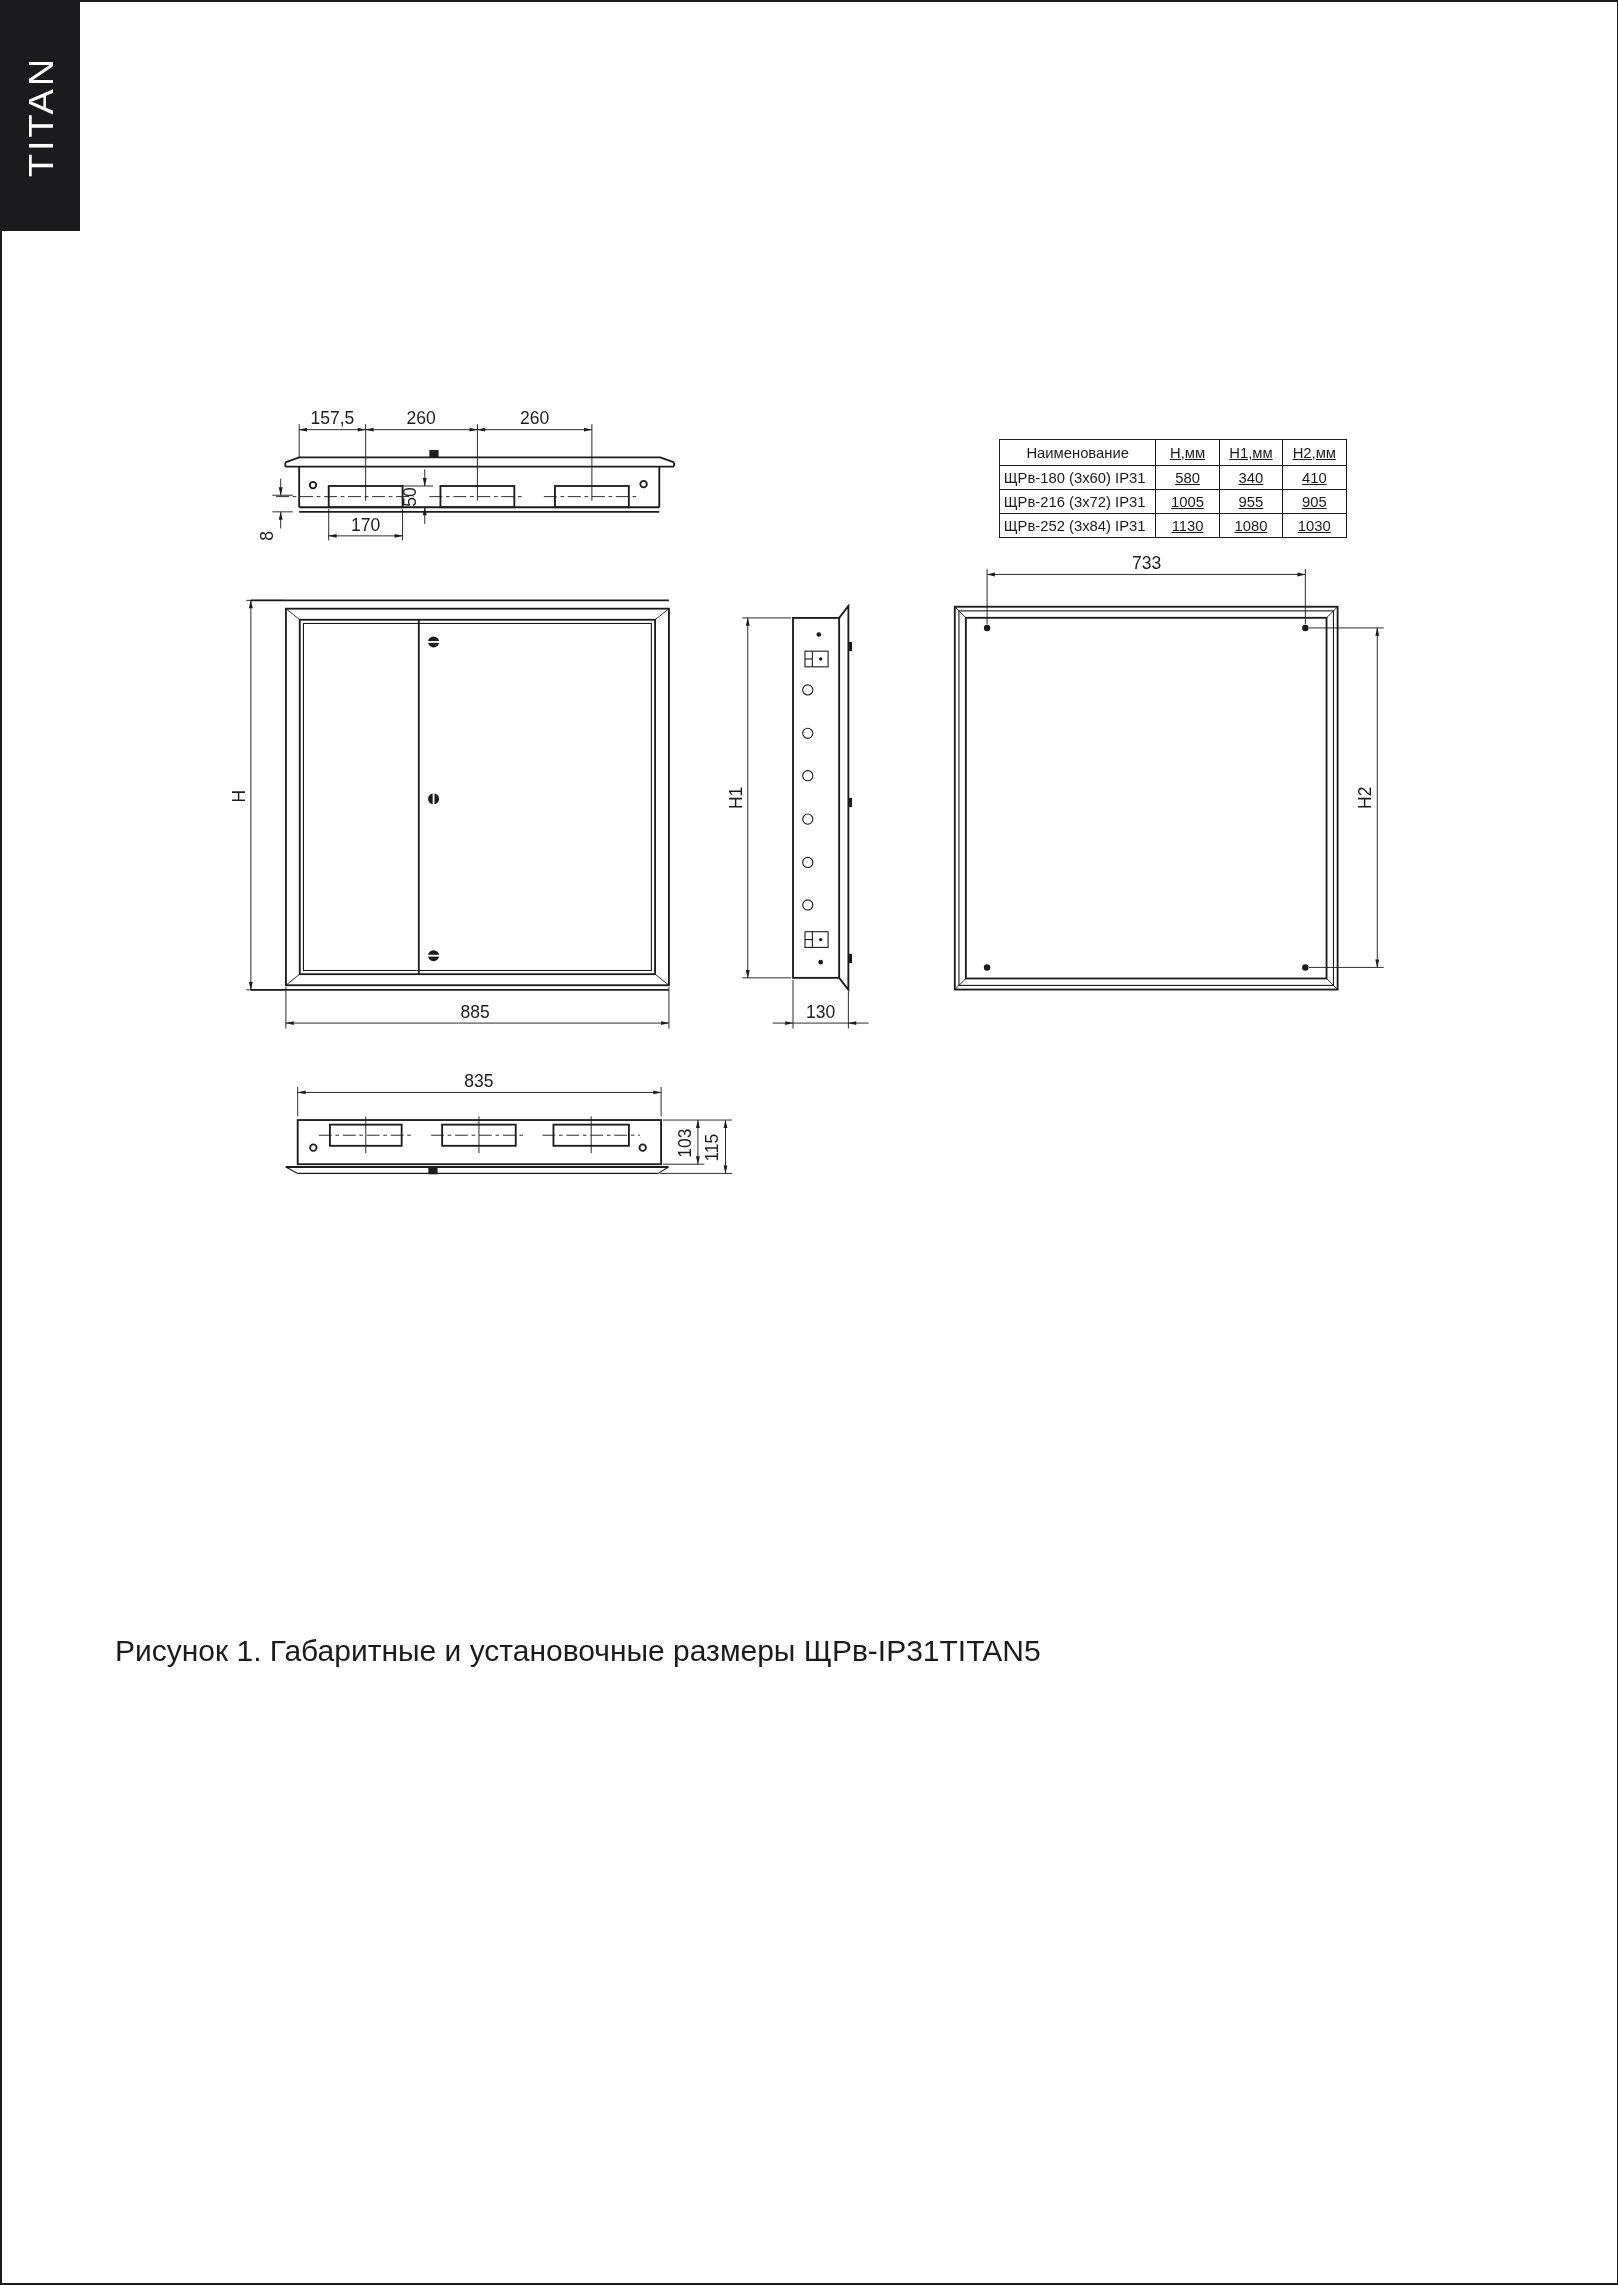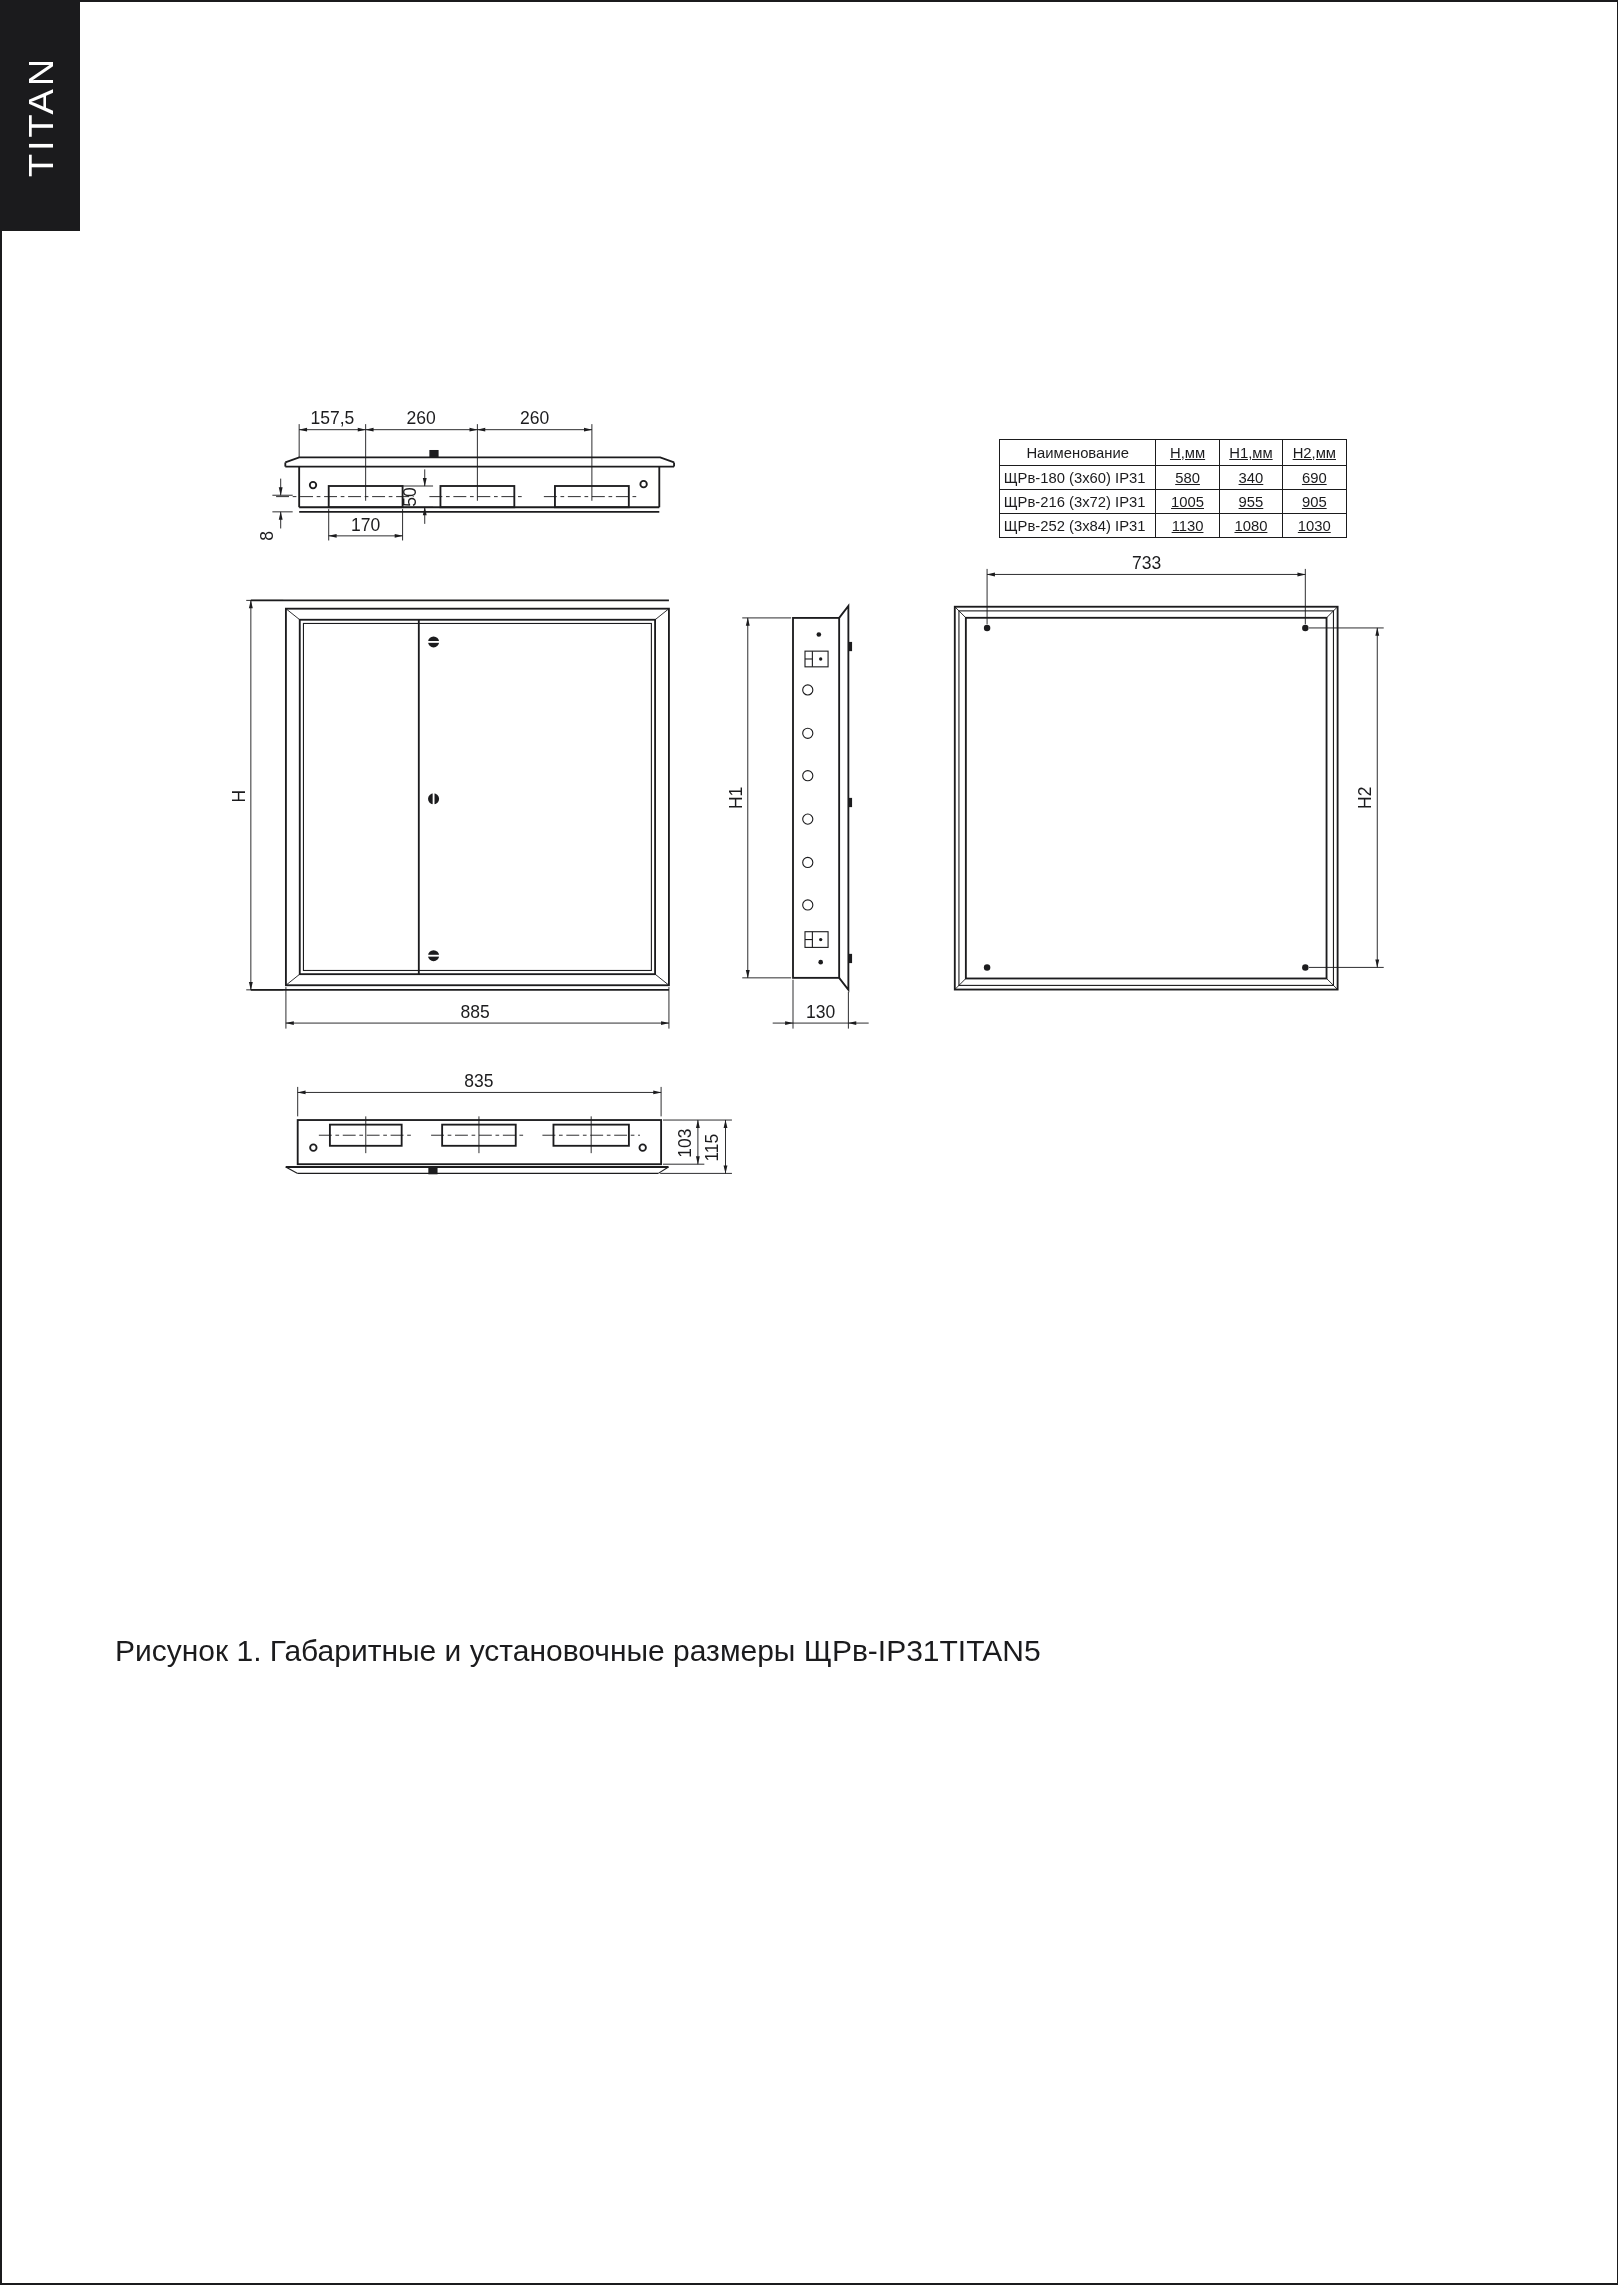--- a/index.html
+++ b/index.html
@@ -297,21 +297,21 @@
         <th class="num">Н,мм</th>
         <th class="num">Н1,мм</th>
         <th class="num">Н2,мм</th>
       </tr>
     </thead>
     <tbody>
       <tr>
         <td class="name">ЩРв-180 (3х60) IP31</td>
         <td class="num">580</td>
         <td class="num">340</td>
-        <td class="num">690</td>
+        <td class="num">410</td>
       </tr>
       <tr>
         <td class="name">ЩРв-216 (3х72) IP31</td>
         <td class="num">1005</td>
         <td class="num">955</td>
         <td class="num">905</td>
       </tr>
       <tr>
         <td class="name">ЩРв-252 (3х84) IP31</td>
         <td class="num">1130</td>

